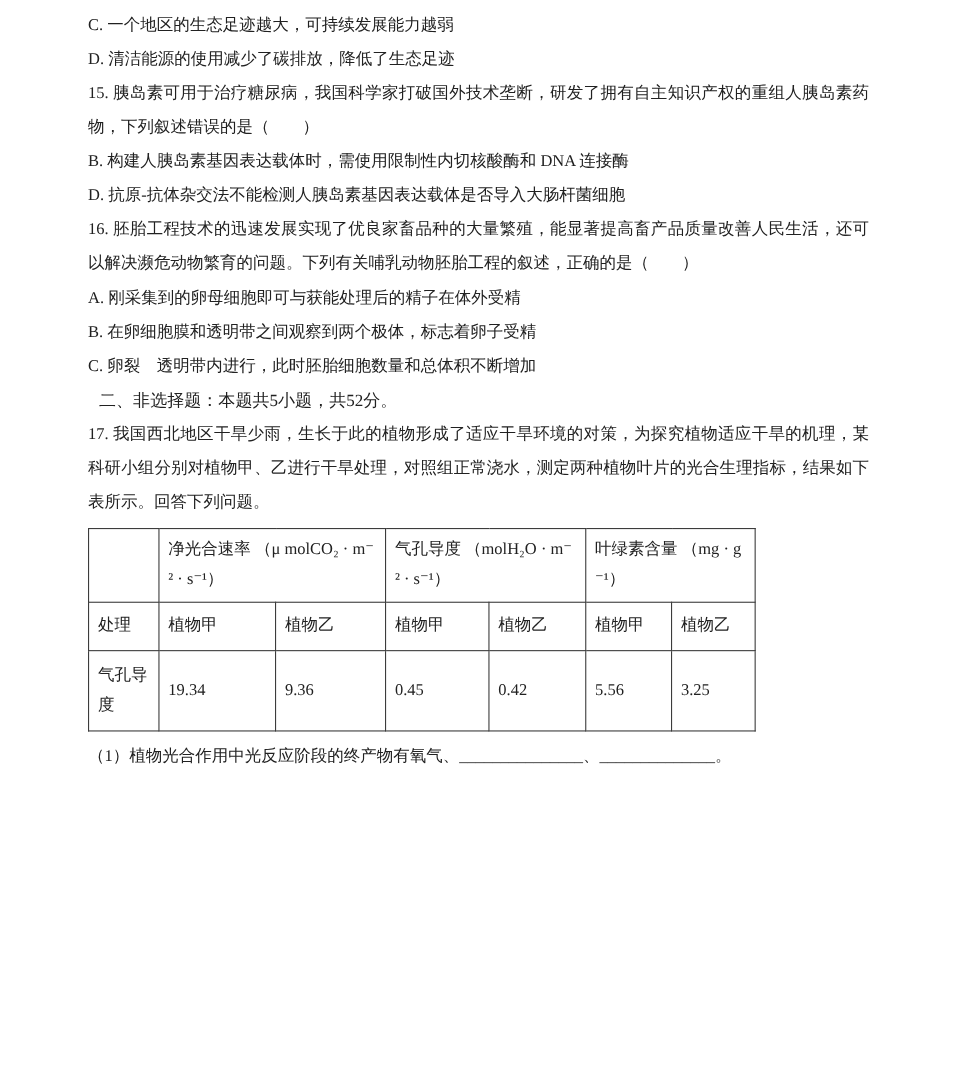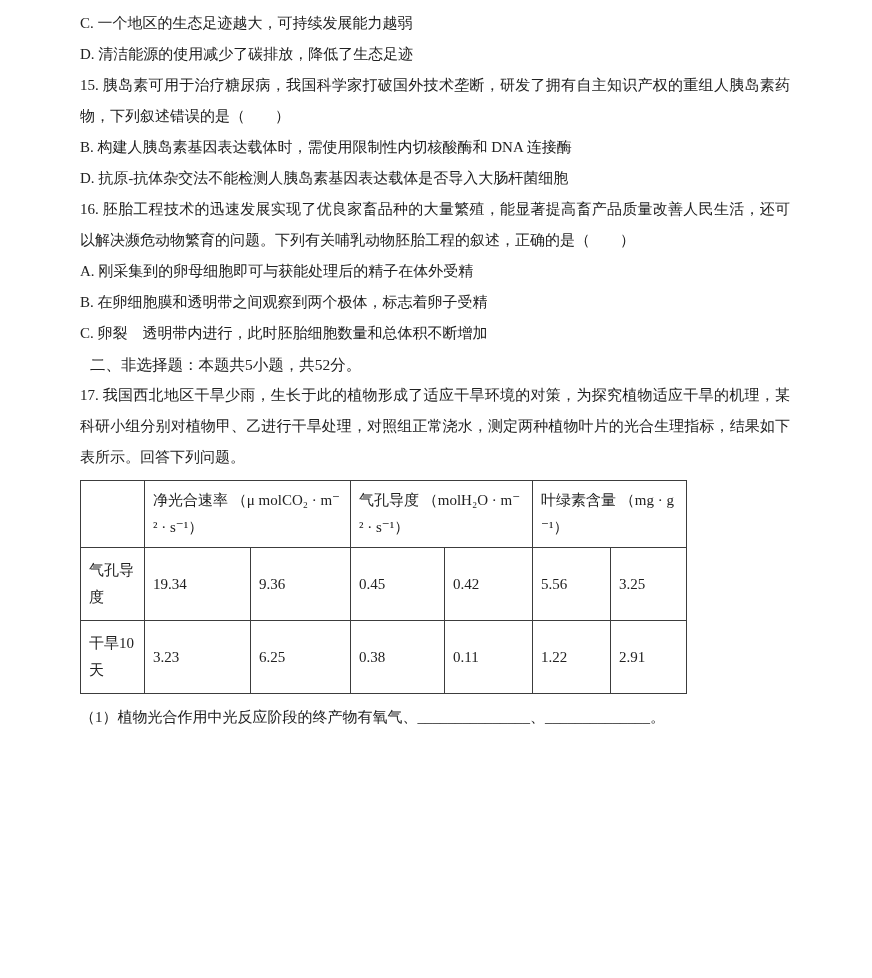--- a/index.html
+++ b/index.html
@@ -78,38 +78,38 @@
       <col style="width:78px">
       <col style="width:76px">
     </colgroup>
     <thead>
       <tr class="group-row">
         <th></th>
         <th colspan="2">净光合速率 （μ molCO₂ · m⁻² · s⁻¹）</th>
         <th colspan="2">气孔导度 （molH₂O · m⁻² · s⁻¹）</th>
         <th colspan="2">叶绿素含量 （mg · g⁻¹）</th>
       </tr>
+      <tr class="sub-row">
+        <th>处理</th>
+        <th>植物甲</th>
+        <th>植物乙</th>
+        <th>植物甲</th>
+        <th>植物乙</th>
+        <th>植物甲</th>
+        <th>植物乙</th>
+      </tr>
     </thead>
     <tbody>
       <tr>
         <td>气孔导度</td>
         <td>19.34</td>
         <td>9.36</td>
         <td>0.45</td>
         <td>0.42</td>
         <td>5.56</td>
         <td>3.25</td>
       </tr>
-      <tr>
-        <td>干旱10天</td>
-        <td>3.23</td>
-        <td>6.25</td>
-        <td>0.38</td>
-        <td>0.11</td>
-        <td>1.22</td>
-        <td>2.91</td>
-      </tr>
     </tbody>
   </table>
 
   <p class="line">（1）植物光合作用中光反应阶段的终产物有氧气、_______________、______________。</p>
 
 </div>
 
 </body></html>

